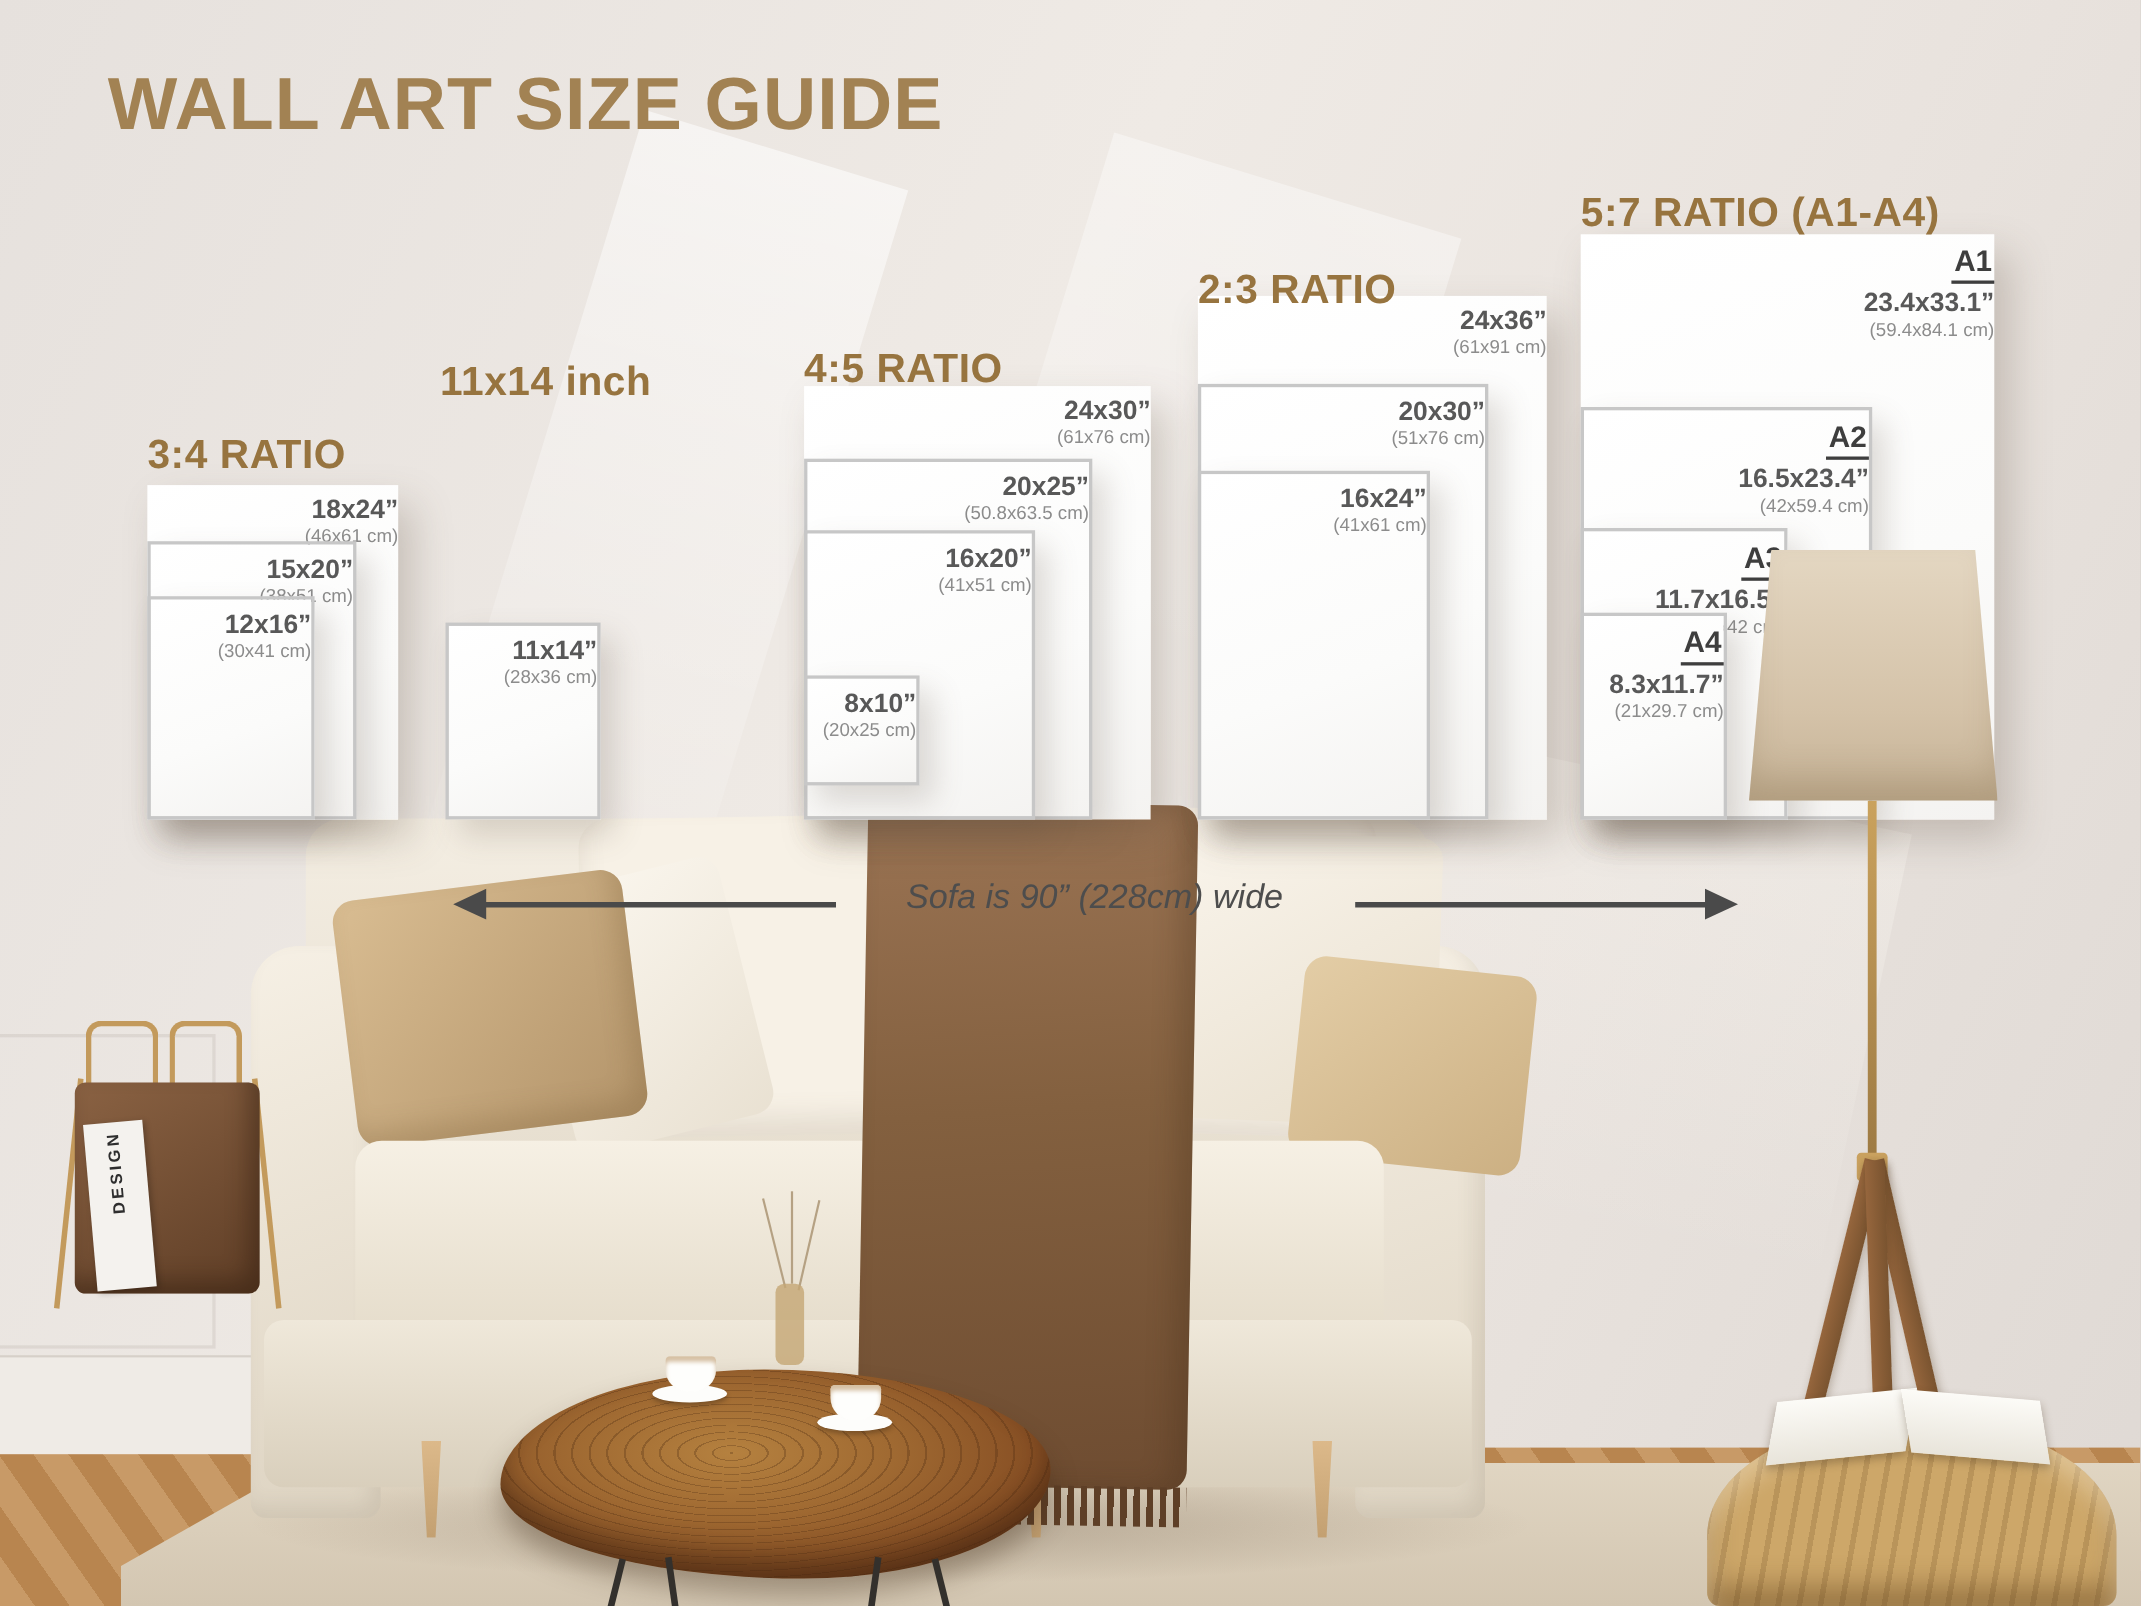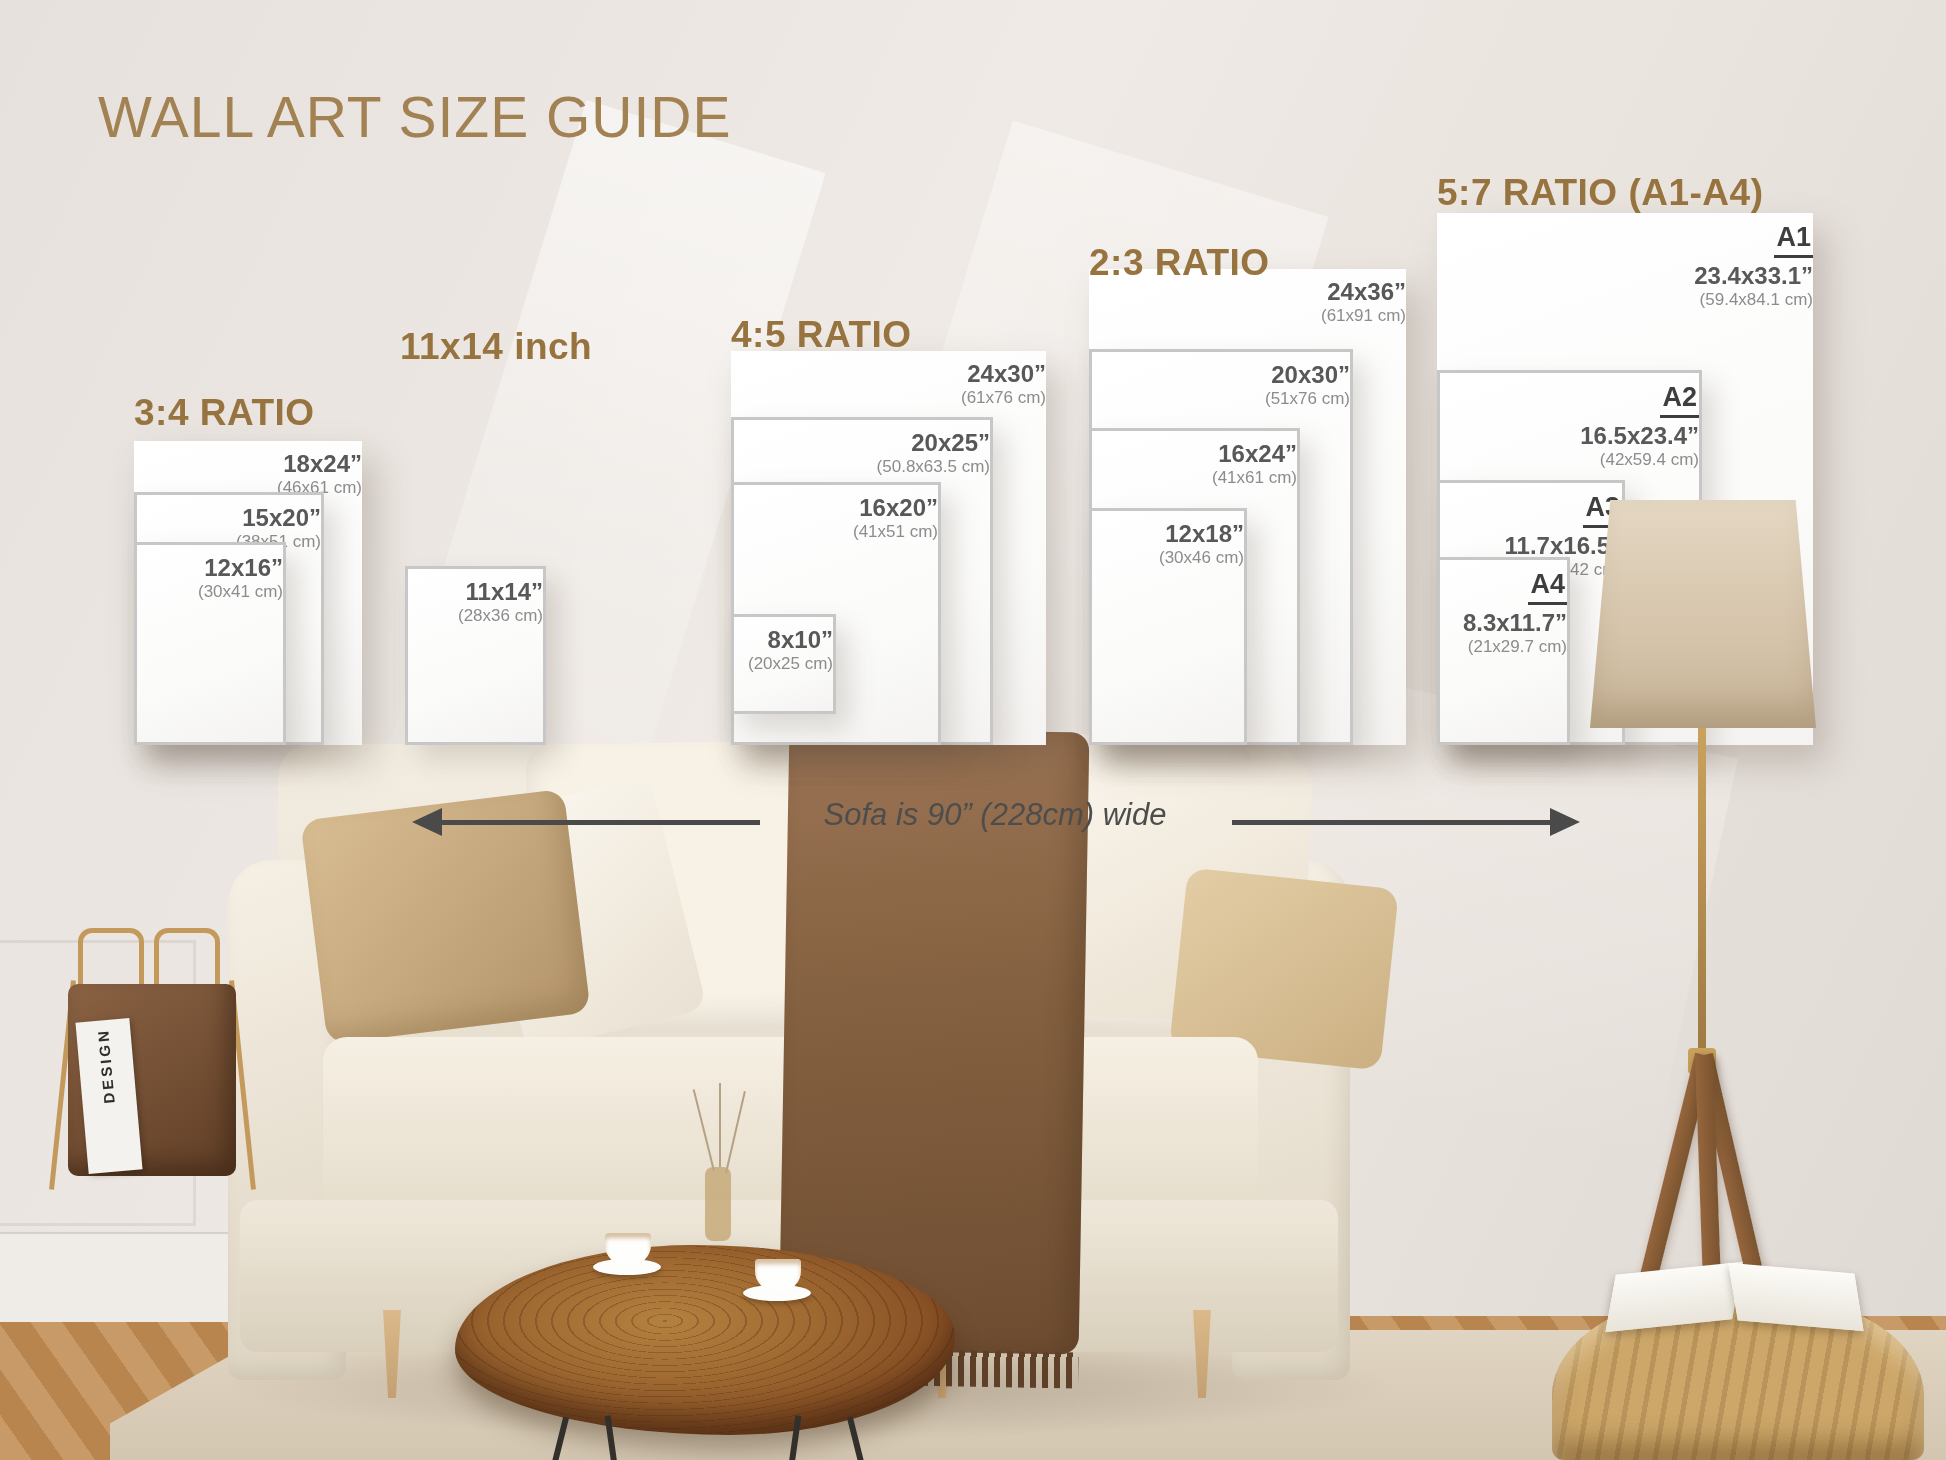--- a/index.html
+++ b/index.html
@@ -9,21 +9,21 @@
   
   .streak{position:absolute;pointer-events:none;}
   .streak.s1{left:470px;top:120px;width:250px;height:760px;transform:rotate(17deg);
              background:linear-gradient(180deg,rgba(255,255,255,.55),rgba(255,255,255,0));}
   .streak.s2{left:880px;top:150px;width:330px;height:860px;transform:rotate(17deg);
              background:linear-gradient(180deg,rgba(255,255,255,.38),rgba(255,255,255,0));}
   .streak.s3{left:1180px;top:700px;width:520px;height:420px;transform:rotate(12deg);
              background:linear-gradient(180deg,rgba(255,252,246,.30),rgba(255,255,255,0));}
 
   
-  .title{position:absolute;left:98px;top:84px;font-size:57px;font-weight:normal;
+  .title{position:absolute;left:98px;top:56px;font-size:67px;font-weight:bold;
          letter-spacing:1px;color:#a28253;z-index:6;}
   .gheader{position:absolute;font-size:37px;font-weight:bold;letter-spacing:.5px;color:#97743f;z-index:6;}
   .frame{position:absolute;background:linear-gradient(160deg,#ffffff 0%,#fbfbfa 60%,#f4f3f1 100%);
          box-sizing:border-box;border:3px solid #c7c7c7;
          box-shadow:12px 14px 26px rgba(95,80,65,.20);z-index:5;}
   .frame.outer{border:none;box-shadow:14px 18px 34px rgba(95,80,65,.26);}
   .flabel{position:absolute;top:8px;right:0;text-align:right;line-height:1.22;}
   .fsize{display:block;font-size:24px;font-weight:bold;color:#585858;}
   .fcm{display:block;font-size:17px;color:#8c8c8c;}
   .fa{display:inline-block;font-size:27px;font-weight:bold;color:#3e3e3e;
@@ -222,26 +222,20 @@
         <span class="fsize">20x30”</span>
         <span class="fcm">(51x76 cm)</span>
       </div>
     </div>
   <div class="frame" style="left:1089px;top:428px;width:211px;height:317px;">
     <div class="flabel">
         <span class="fsize">16x24”</span>
         <span class="fcm">(41x61 cm)</span>
       </div>
     </div>
-  <div class="frame" style="left:1089px;top:508px;width:158px;height:237px;">
-    <div class="flabel">
-        <span class="fsize">12x18”</span>
-        <span class="fcm">(30x46 cm)</span>
-      </div>
-    </div>
 
   <div class="frame outer" style="left:1437px;top:213px;width:376px;height:532px;">
     <div class="flabel"><span class="fa">A1</span><span class="fsize">23.4x33.1”</span><span class="fcm">(59.4x84.1 cm)</span></div>
     </div>
   <div class="frame" style="left:1437px;top:370px;width:265px;height:375px;">
     <div class="flabel"><span class="fa">A2</span><span class="fsize">16.5x23.4”</span><span class="fcm">(42x59.4 cm)</span></div>
     </div>
   <div class="frame" style="left:1437px;top:480px;width:188px;height:265px;">
     <div class="flabel"><span class="fa">A3</span><span class="fsize">11.7x16.5”</span><span class="fcm">(29.7x42 cm)</span></div>
     </div>

